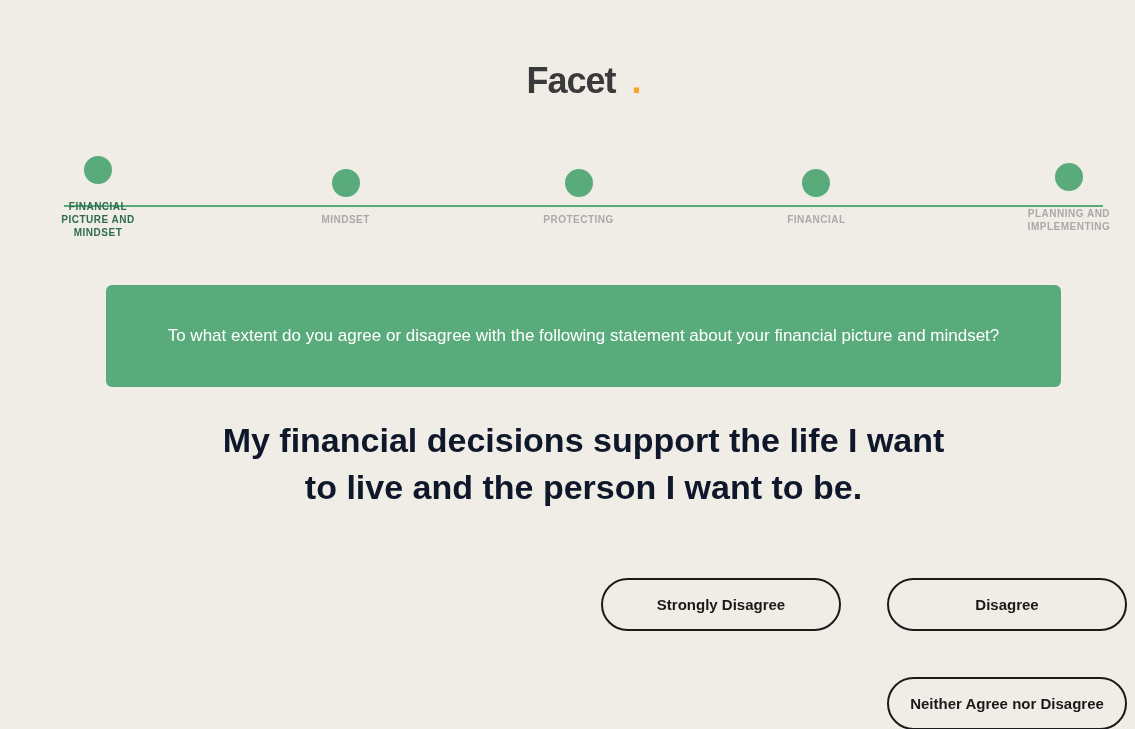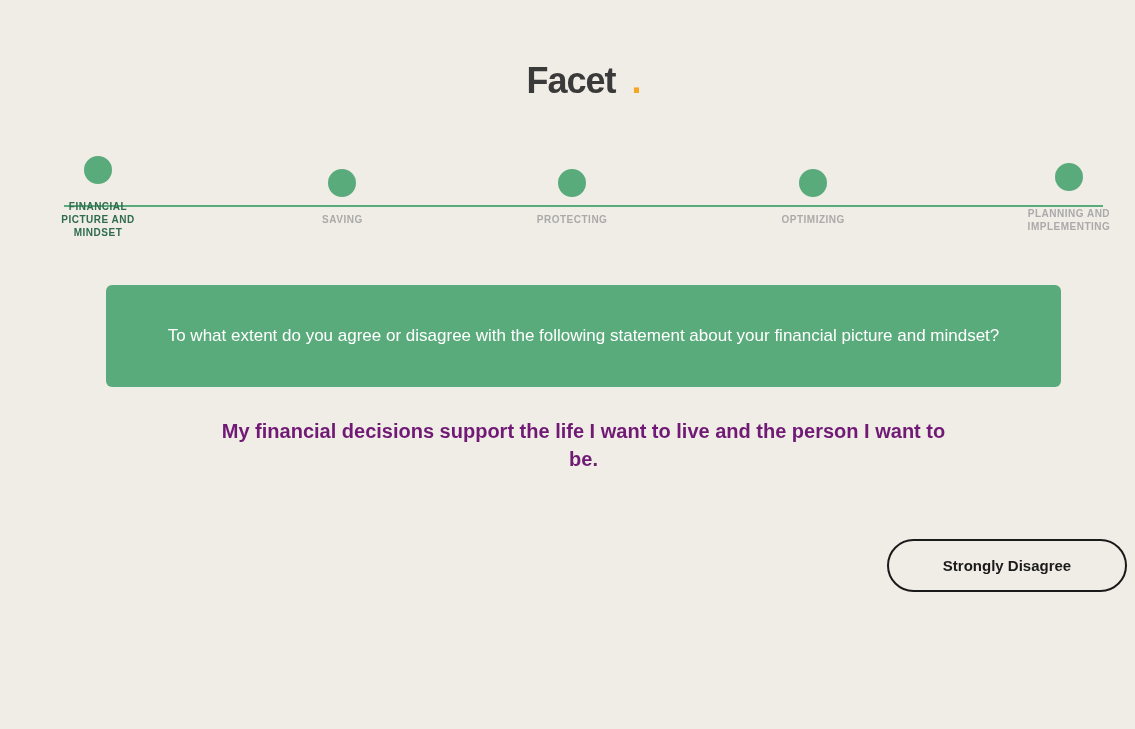--- a/index.html
+++ b/index.html
@@ -91,23 +91,23 @@
     }
 
     
     .statement {
       text-align: center;
       margin: 0 auto 50px;
       max-width: 780px;
       padding: 0 20px;
     }
     .statement h2 {
-      font-size: 20px;
+      font-size: 34px;
       font-weight: 800;
-      color: #701a75;
+      color: #0f172a;
       line-height: 1.4;
     }
 
     
     .answers-grid {
       display: flex;
       flex-direction: column;
       align-items: flex-end;
       gap: 14px;
       margin-bottom: 30px;
@@ -145,46 +145,48 @@
 <div class="progress-container">
   <div class="progress-line"></div>
 
   <div class="step-item">
     <div class="step-circle"></div>
     <span class="step-label active">FINANCIAL PICTURE AND MINDSET</span>
   </div>
 
   <div class="step-item">
     <div class="step-circle"></div>
-    <span class="step-label inactive">SAVING</span>
+    <span class="step-label inactive">MINDSET</span>
   </div>
 
   <div class="step-item">
     <div class="step-circle"></div>
     <span class="step-label inactive">PROTECTING</span>
   </div>
 
   <div class="step-item">
     <div class="step-circle"></div>
-    <span class="step-label inactive">OPTIMIZING</span>
+    <span class="step-label inactive">FINANCIAL</span>
   </div>
 
   <div class="step-item">
     <div class="step-circle"></div>
     <span class="step-label inactive">PLANNING AND IMPLEMENTING</span>
   </div>
 </div>
 
 <div class="question-banner">
   <p>To what extent do you agree or disagree with the following statement about your financial picture and mindset?</p>
 </div>
 
 <div class="statement">
   <h2>My financial decisions support the life I want to live and the person I want to be.</h2>
 </div>
 
 <div class="answers-grid">
   <div class="answers-row">
     <button class="answer-btn">Strongly Disagree</button>
+    <button class="answer-btn">Disagree</button>
   </div>
   <div class="answers-row">
+    <button class="answer-btn">Neither Agree nor Disagree</button>
   </div>
 </div>
 
 </body></html>

